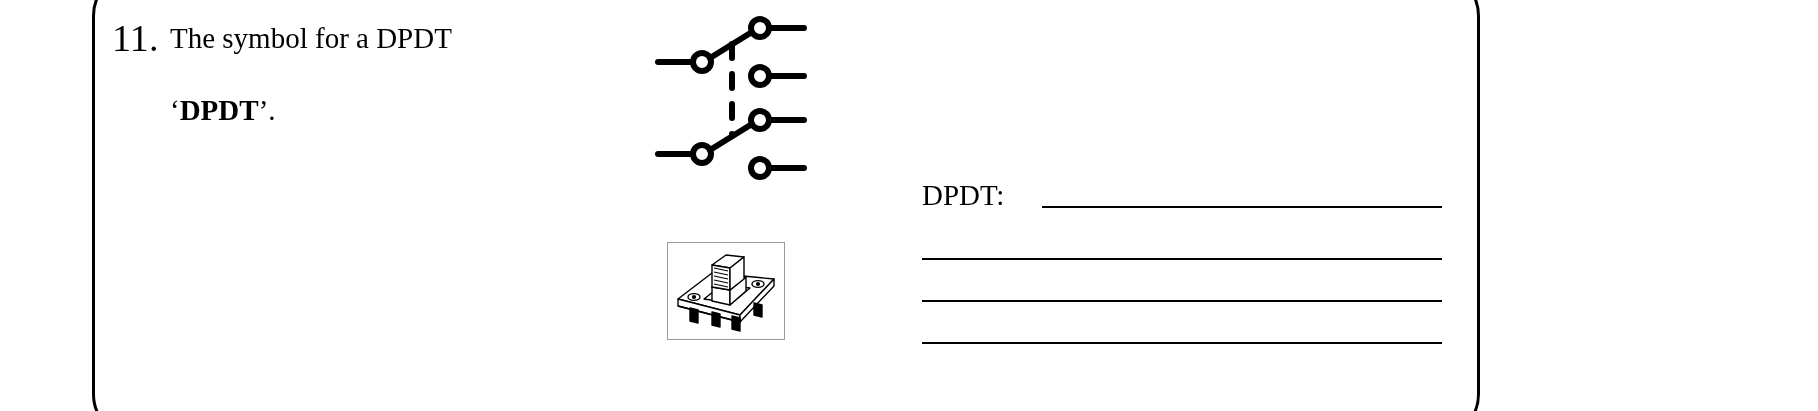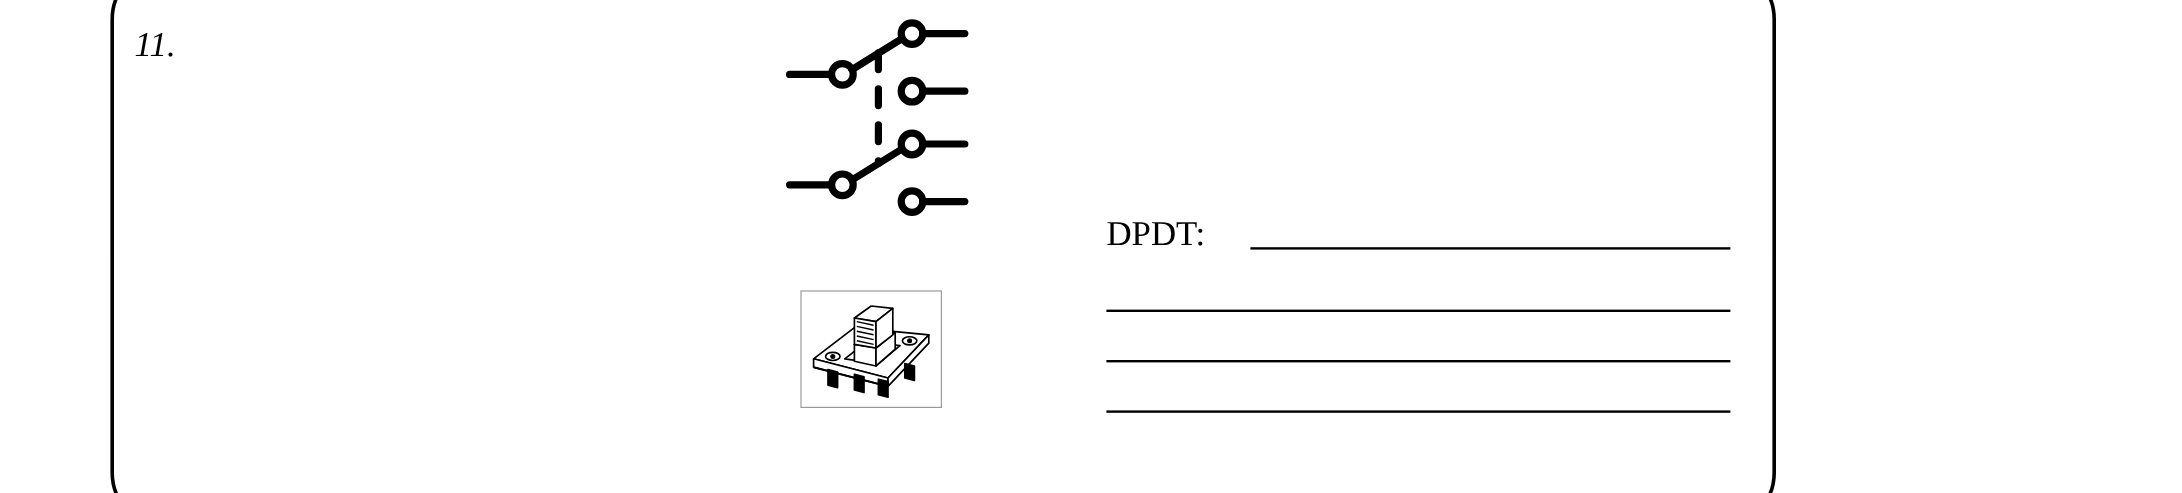--- a/index.html
+++ b/index.html
@@ -33,24 +33,23 @@
   #question-block {
     position: absolute;
     left: 112px;
     top: 18px;
     width: 470px;
   }
   #question-number {
     position: absolute;
     left: 0;
     top: 0;
-    font-size: 29px;
+    font-size: 38px;
     line-height: 41px;
     letter-spacing: 0.2px;
-    font-style: italic;
   }
   #question-body {
     position: absolute;
     left: 58px;
     top: 0;
     width: 400px;
     font-size: 29px;
     line-height: 41px;
   }
   .q-para { margin: 0; }
@@ -114,21 +113,23 @@
   .answer-spacer { height: 40px; }
 </style>
 </head>
 <body>
 
 <div id="question-frame"></div>
 
 <div id="question-block">
   <div id="question-number">11.</div>
   <div id="question-body">
+    <p class="q-para">The symbol for a DPDT</p>
     <div class="q-gap"></div>
+    <p class="q-para"><span>‘</span><span class="bold-abbr">DPDT</span><span>’.</span></p>
   </div>
 </div>
 
 <div id="switch-symbol">
   <svg width="165" height="180" viewBox="0 0 165 180" xmlns="http://www.w3.org/2000/svg">
     <g stroke="#000000" fill="none" stroke-linecap="round">
 
       <line x1="12" y1="48" x2="47" y2="48" stroke-width="6"></line>
 
       <circle cx="56" cy="48" r="9" stroke-width="6" fill="#ffffff"></circle>

